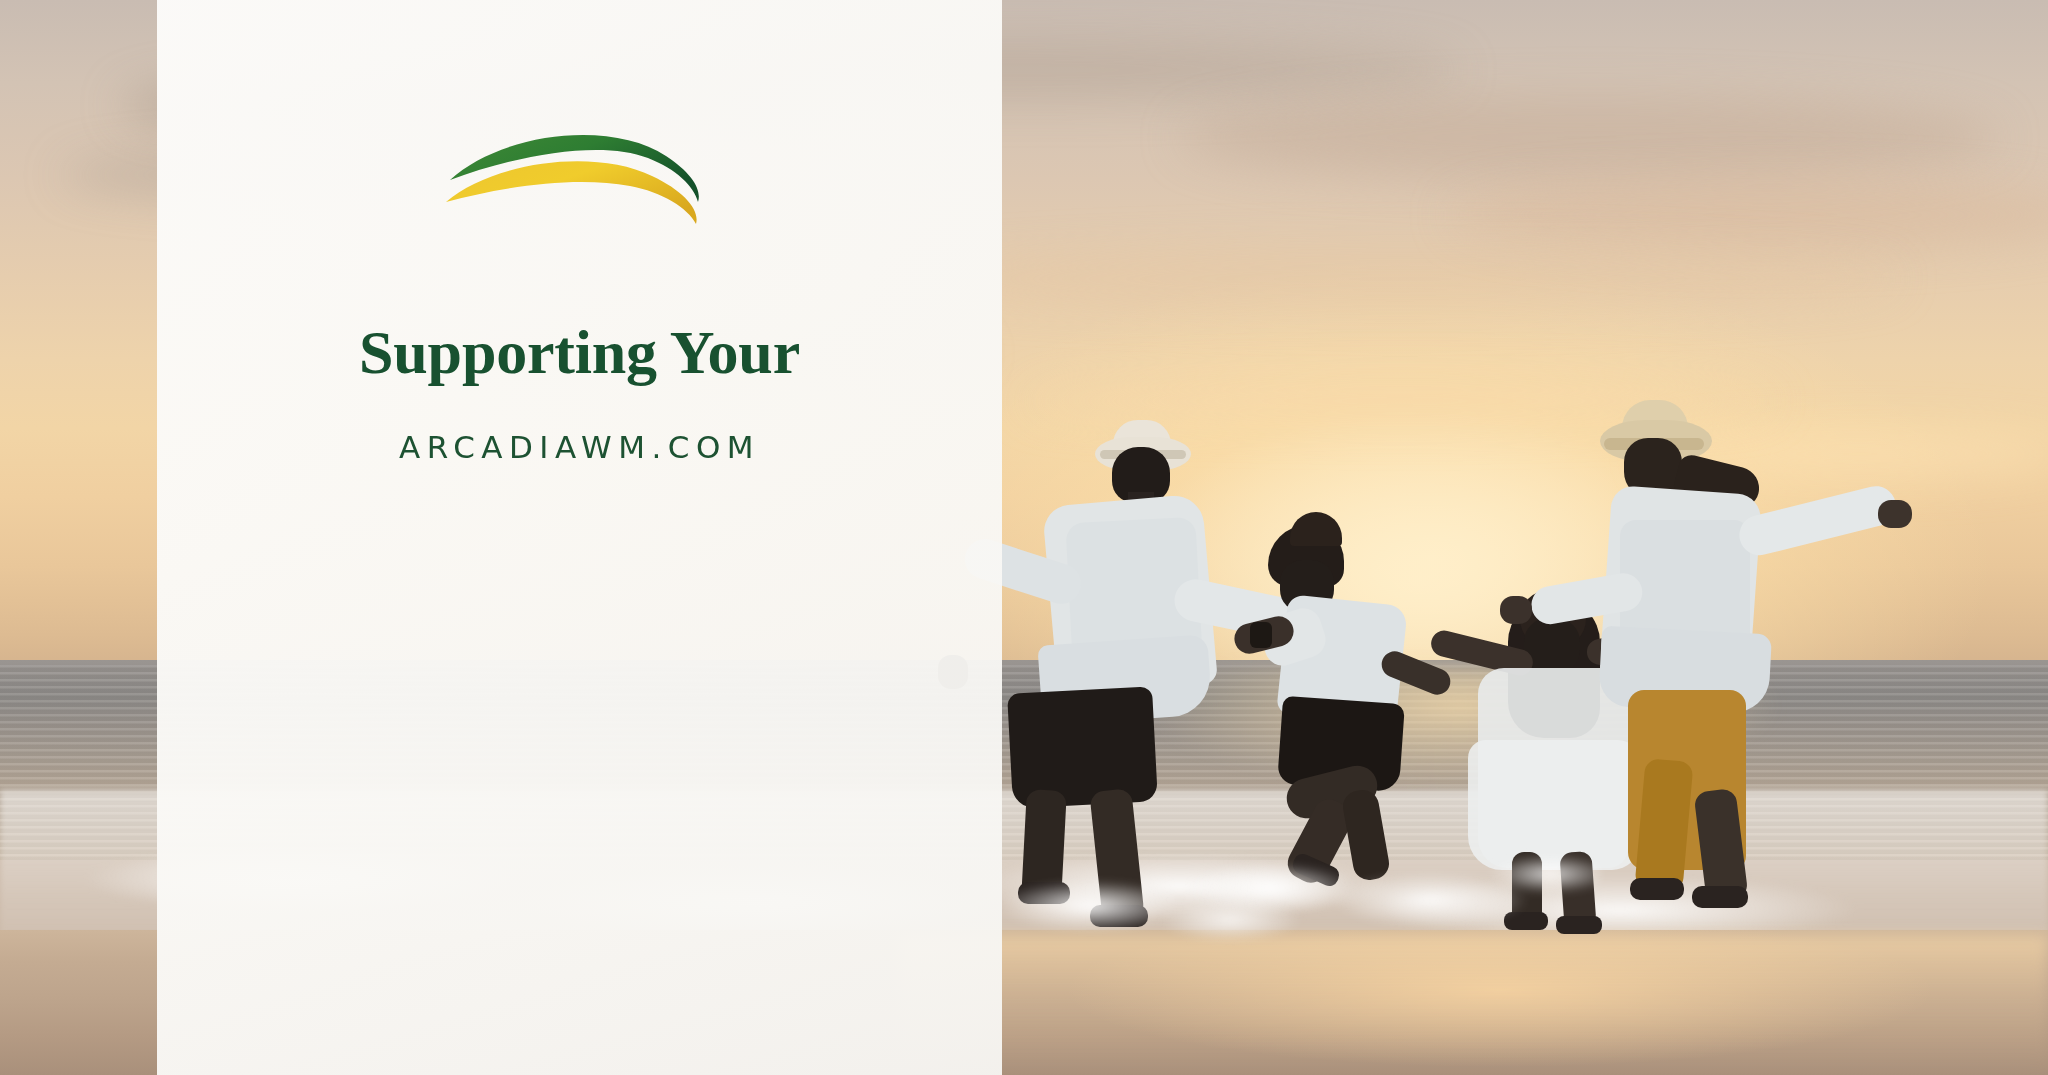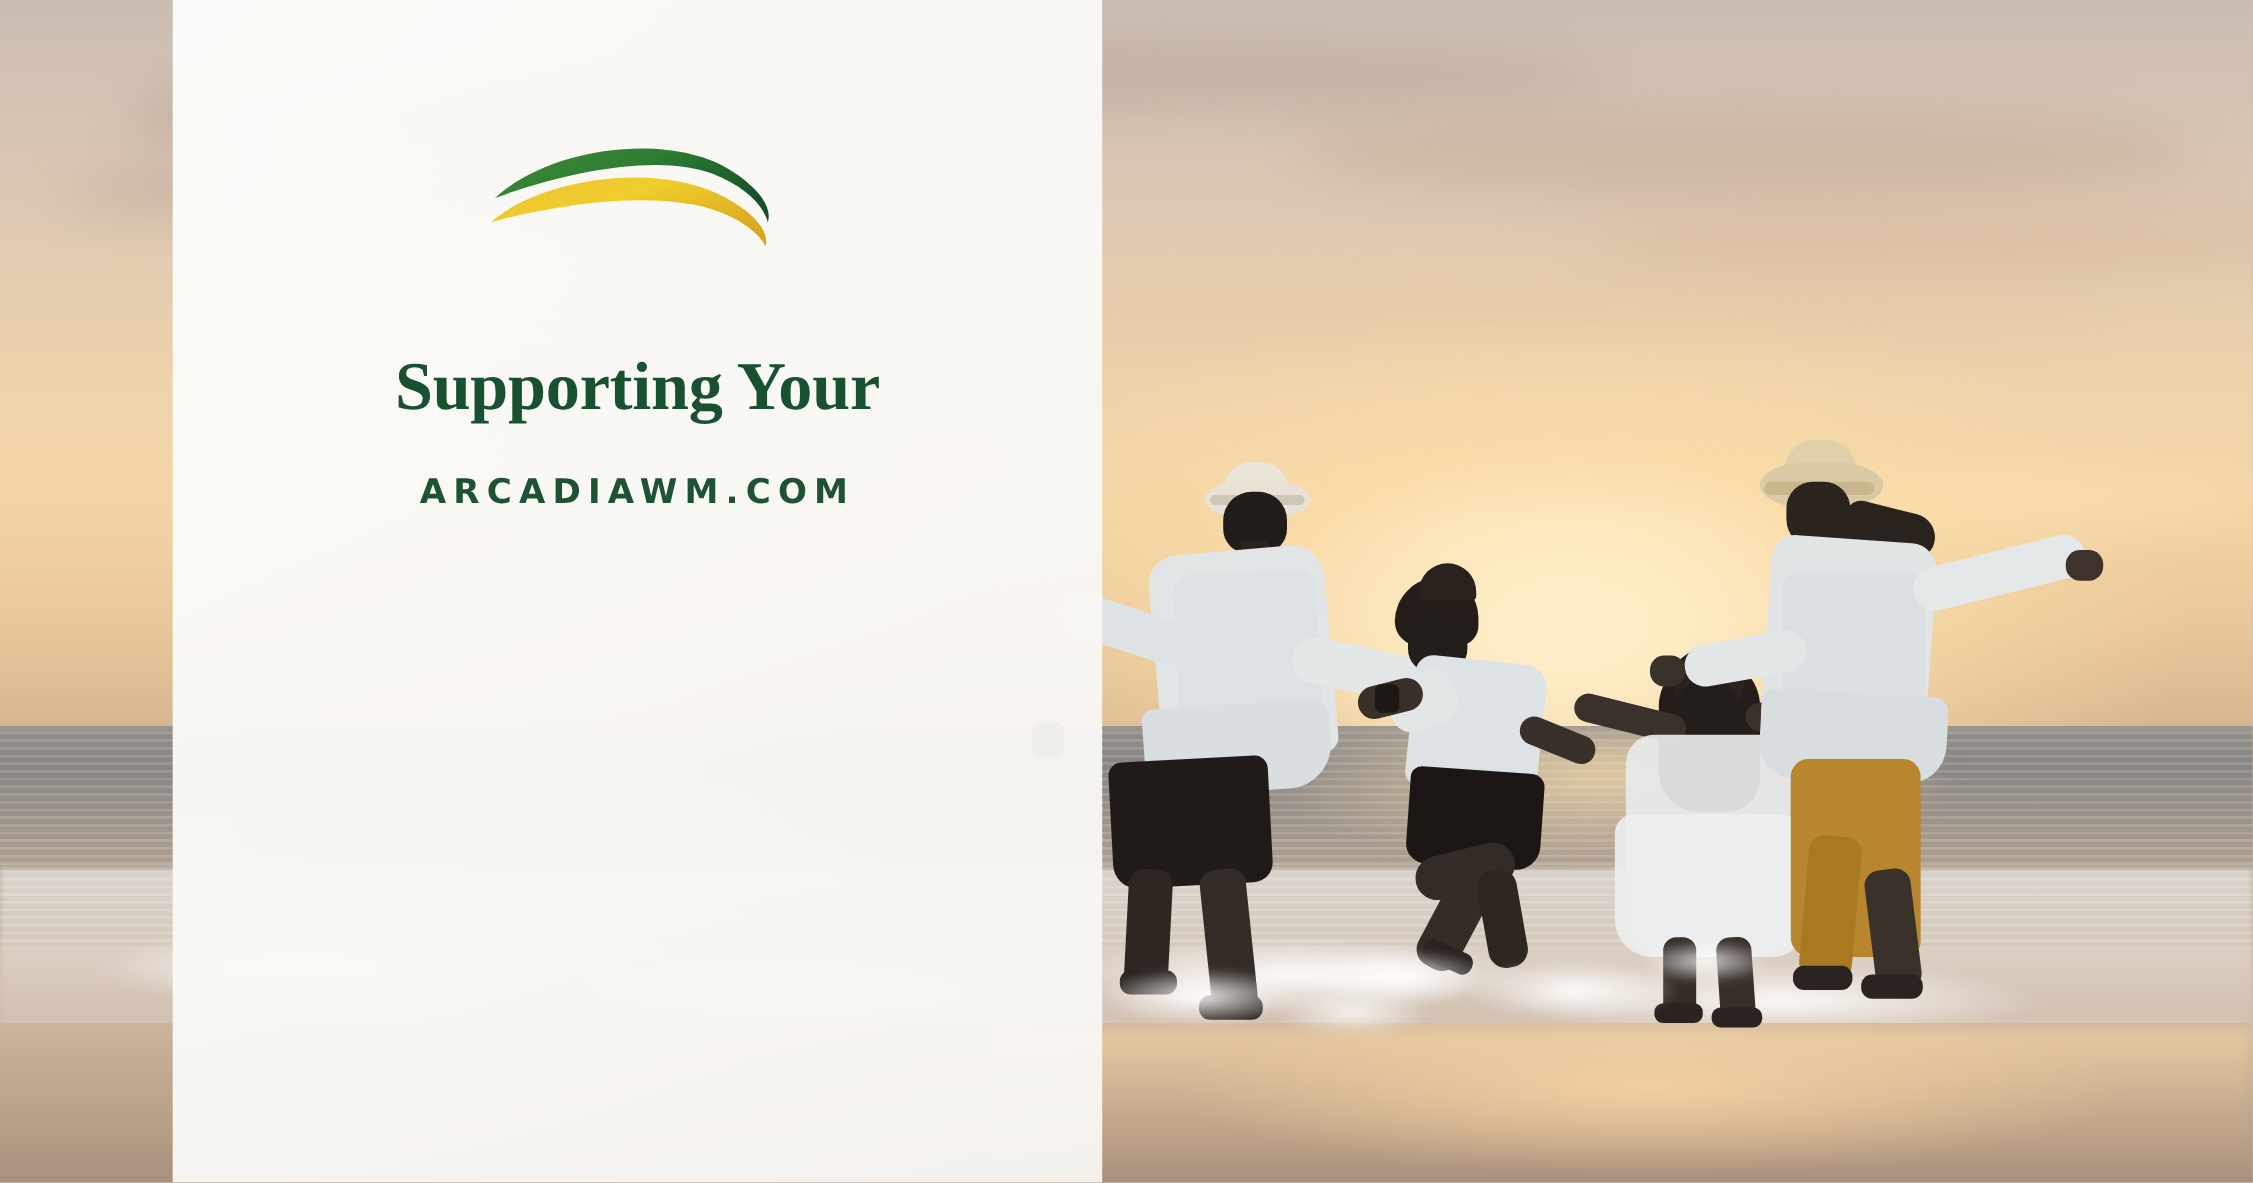--- a/index.html
+++ b/index.html
@@ -232,21 +232,21 @@
     font-weight:700;
     letter-spacing:4.4px;
     text-shadow:0 2px 3px rgba(90,65,10,.30);
     cursor:pointer;
     margin:0 0 72px 0;
   }
 
   .url{
     font-family:"DejaVu Sans", sans-serif;
     font-size:31px;
-    font-weight:700;
+    font-weight:400;
     letter-spacing:6.5px;
     color:#1d5232;
     text-align:left;
   }
 </style>
 </head>
 <body>
 
 <div class="banner">
 

